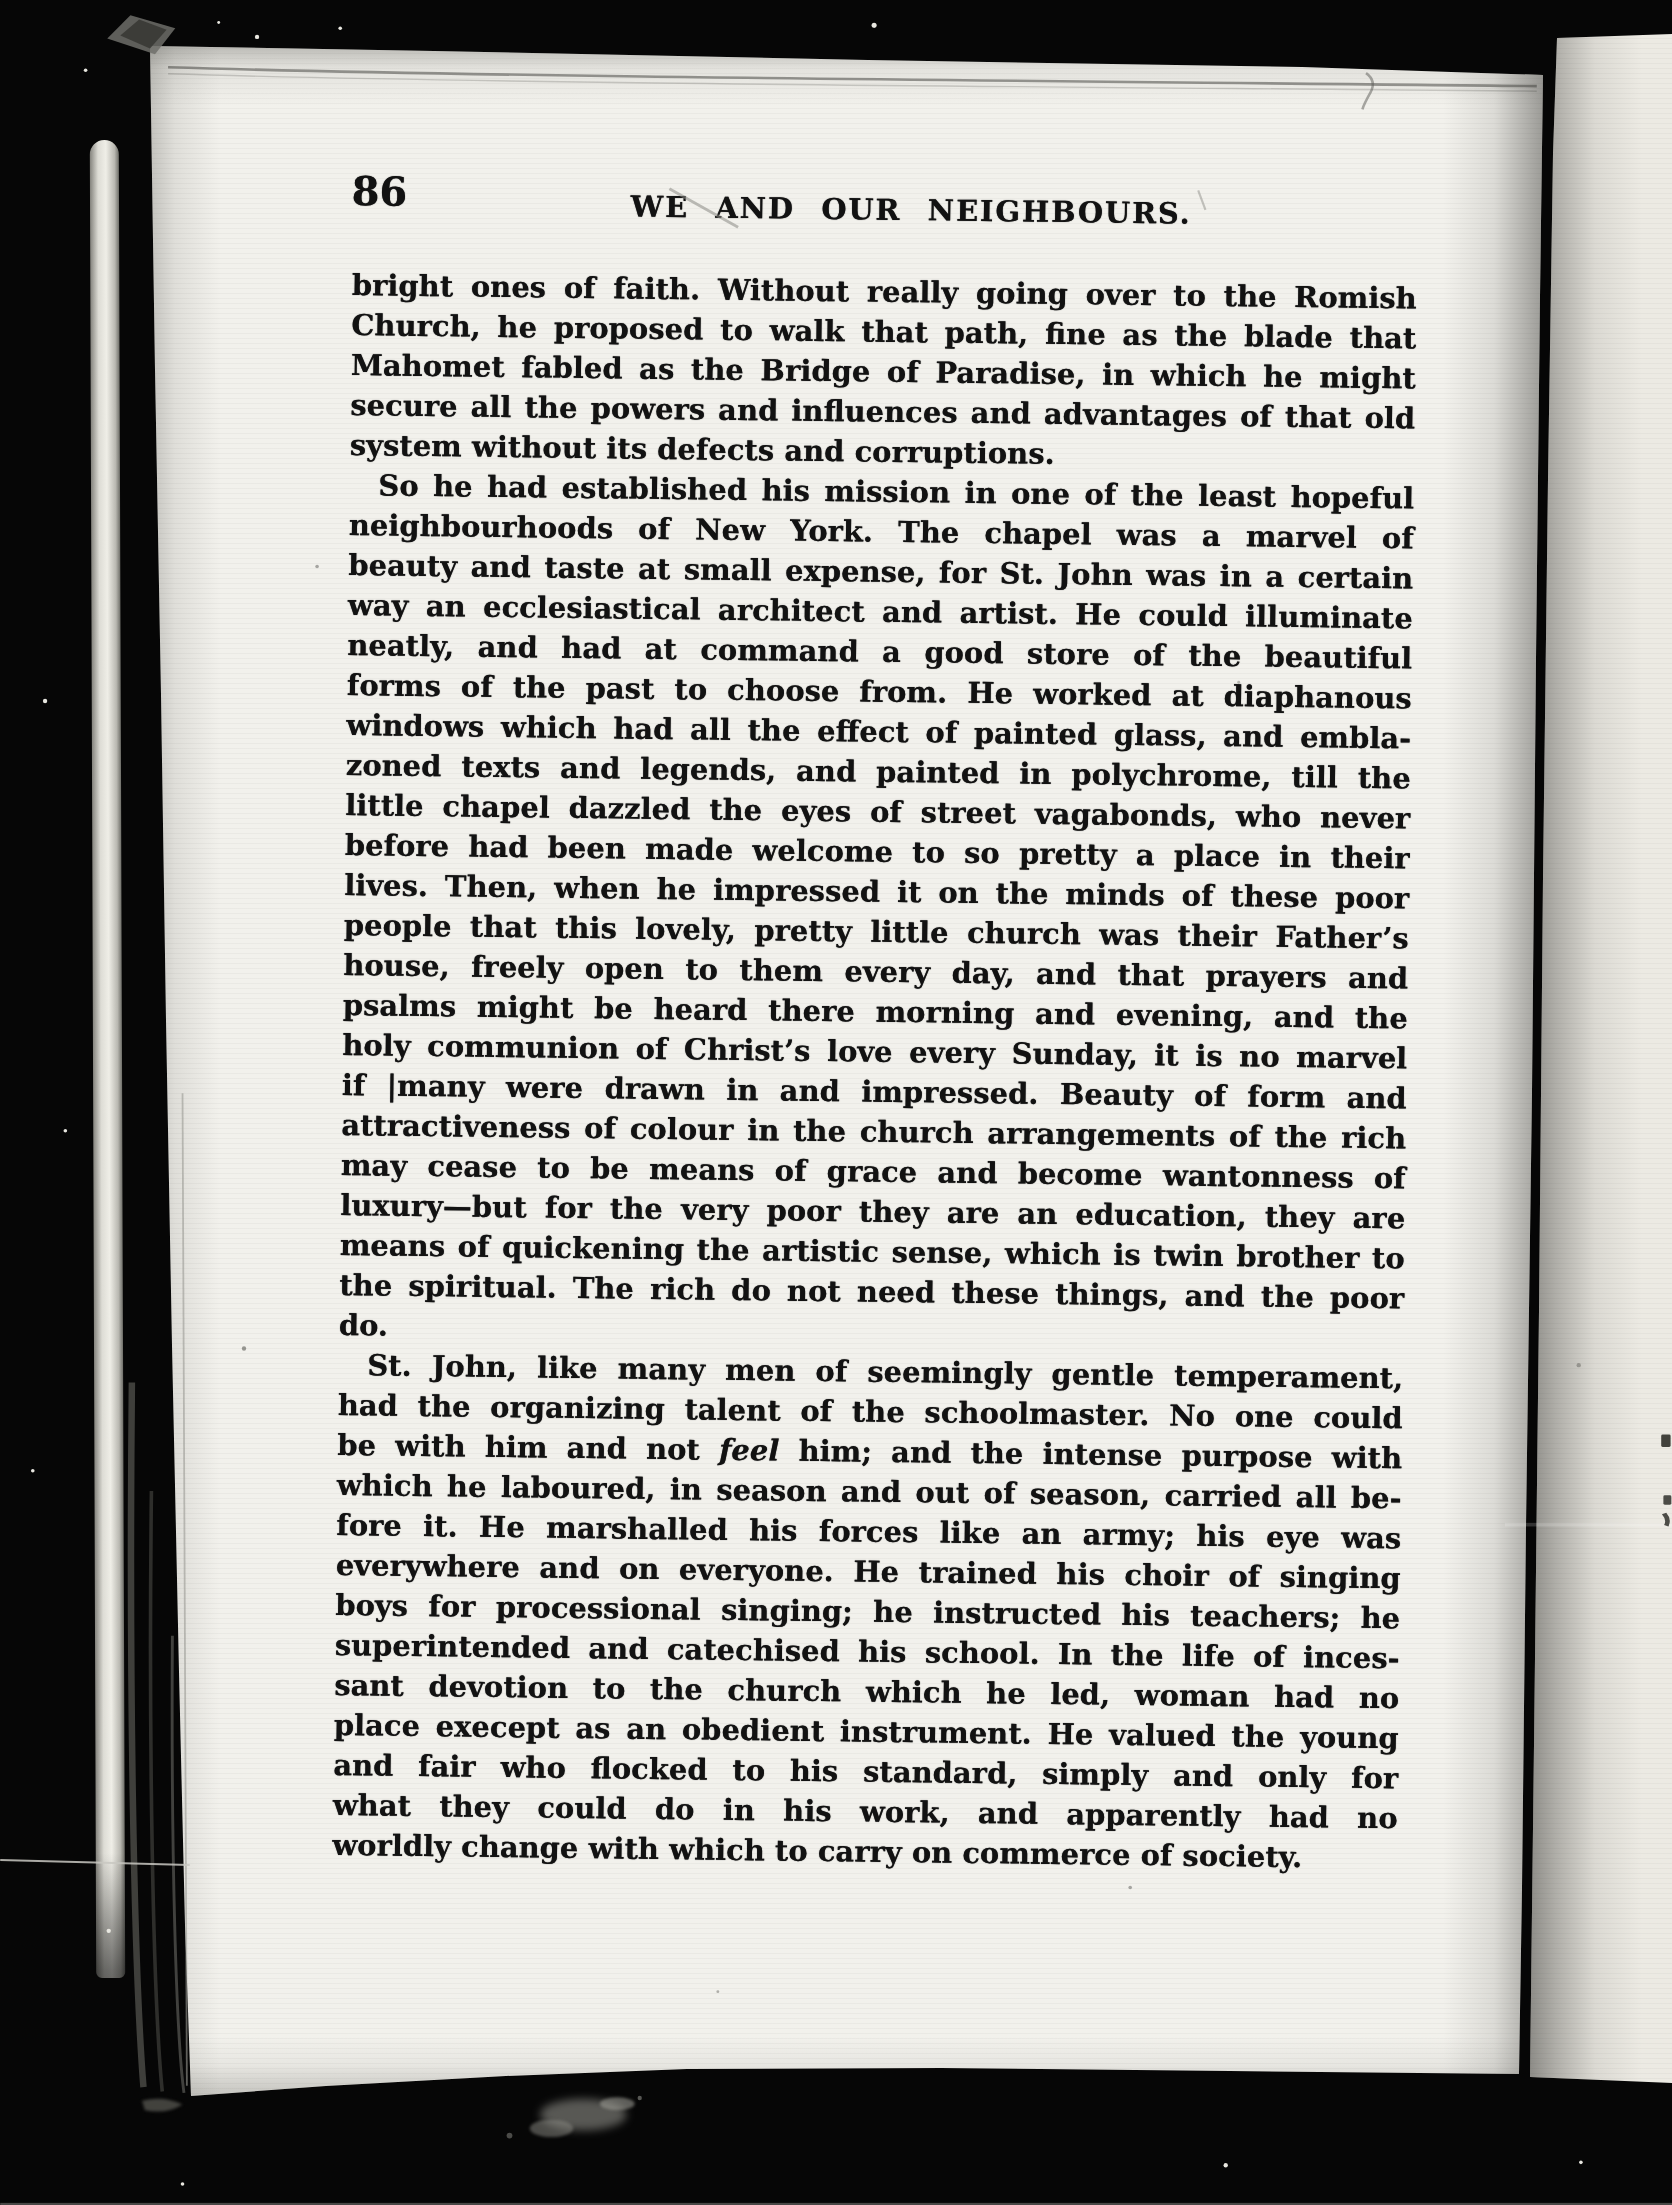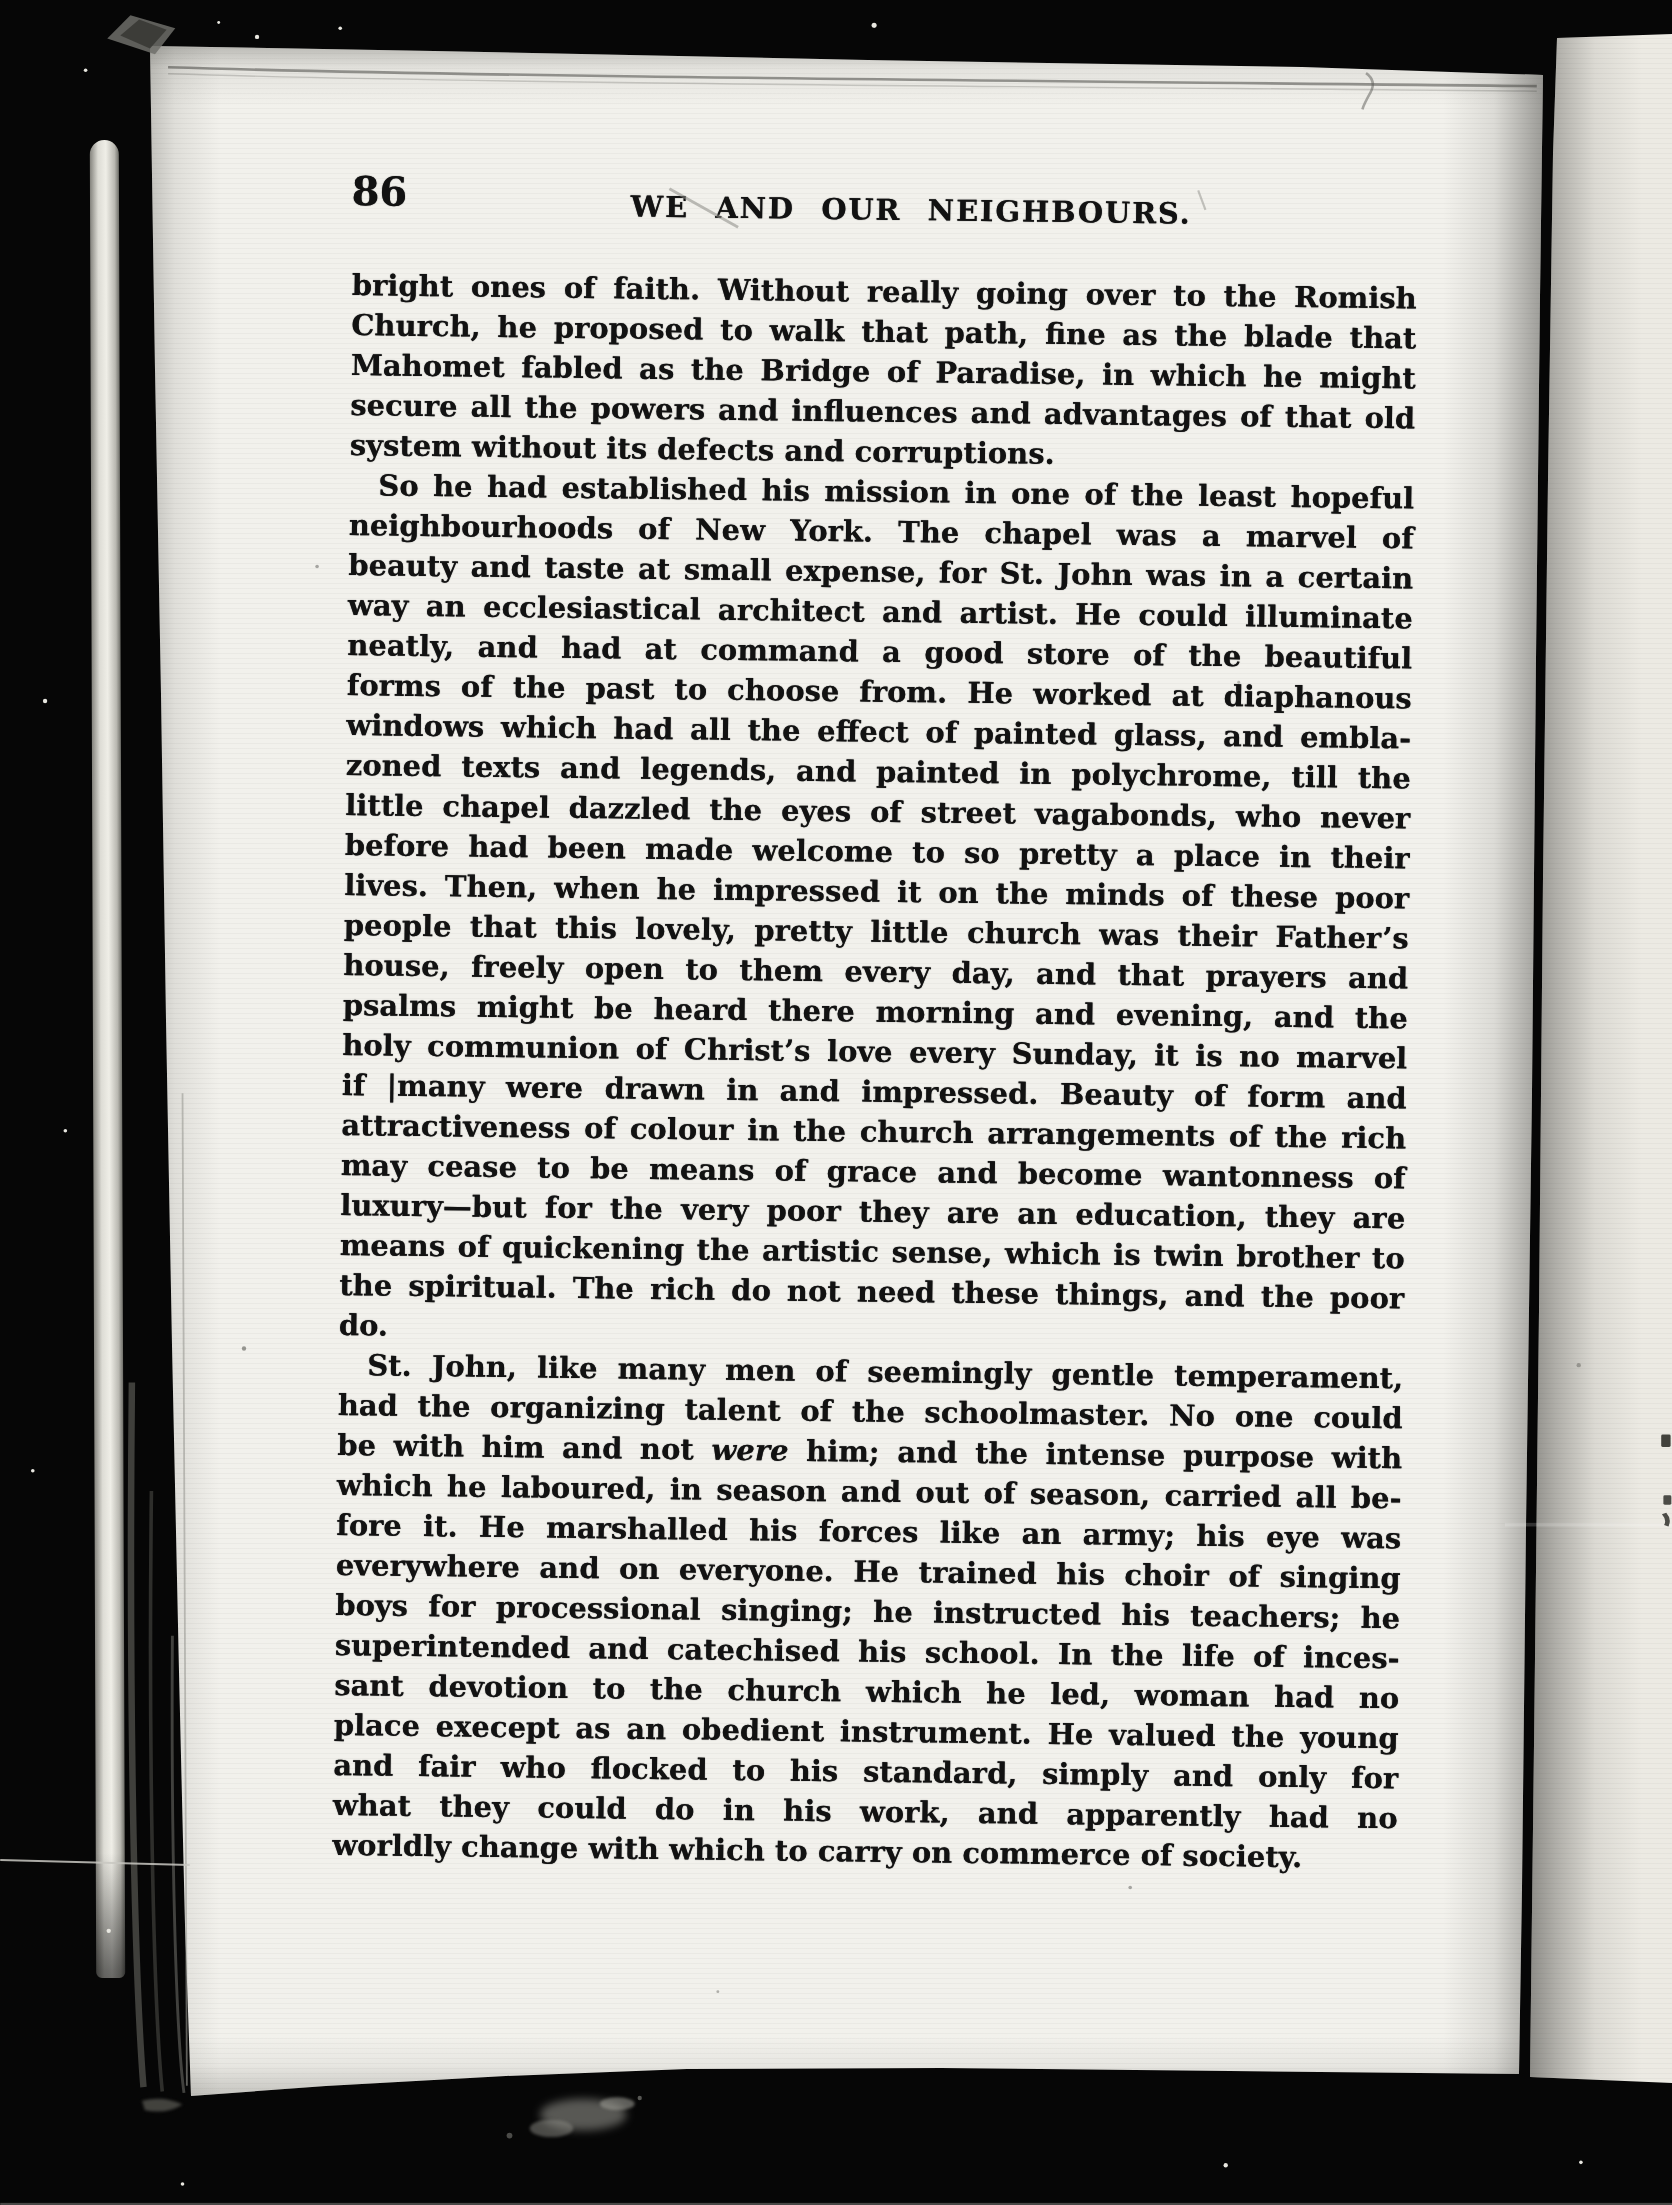--- a/index.html
+++ b/index.html
@@ -123,21 +123,21 @@
         <div class="line">holy communion of Christ’s love every Sunday, it is no marvel</div>
         <div class="line">if |many were drawn in and impressed.  Beauty of form and</div>
         <div class="line">attractiveness of colour in the church arrangements of the rich</div>
         <div class="line">may cease to be means of grace and become wantonness of</div>
         <div class="line">luxury—but for the very poor they are an education, they are</div>
         <div class="line">means of quickening the artistic sense, which is twin brother to</div>
         <div class="line">the spiritual.  The rich do not need these things, and the poor</div>
         <div class="line end">do.</div>
         <div class="line indent">St. John, like many men of seemingly gentle temperament,</div>
         <div class="line">had the organizing talent of the schoolmaster.  No one could</div>
-        <div class="line"><span>be with him and not </span><em>were</em><span> him; and the intense purpose with</span></div>
+        <div class="line"><span>be with him and not </span><em>feel</em><span> him; and the intense purpose with</span></div>
         <div class="line">which he laboured, in season and out of season, carried all be-</div>
         <div class="line">fore it.  He marshalled his forces like an army; his eye was</div>
         <div class="line">everywhere and on everyone.  He trained his choir of singing</div>
         <div class="line">boys for processional singing; he instructed his teachers; he</div>
         <div class="line">superintended and catechised his school.  In the life of inces-</div>
         <div class="line">sant devotion to the church which he led, woman had no</div>
         <div class="line">place execept as an obedient instrument.  He valued the young</div>
         <div class="line">and fair who flocked to his standard, simply and only for</div>
         <div class="line">what they could do in his work, and apparently had no</div>
         <div class="line end">worldly change with which to carry on commerce of society.</div>

